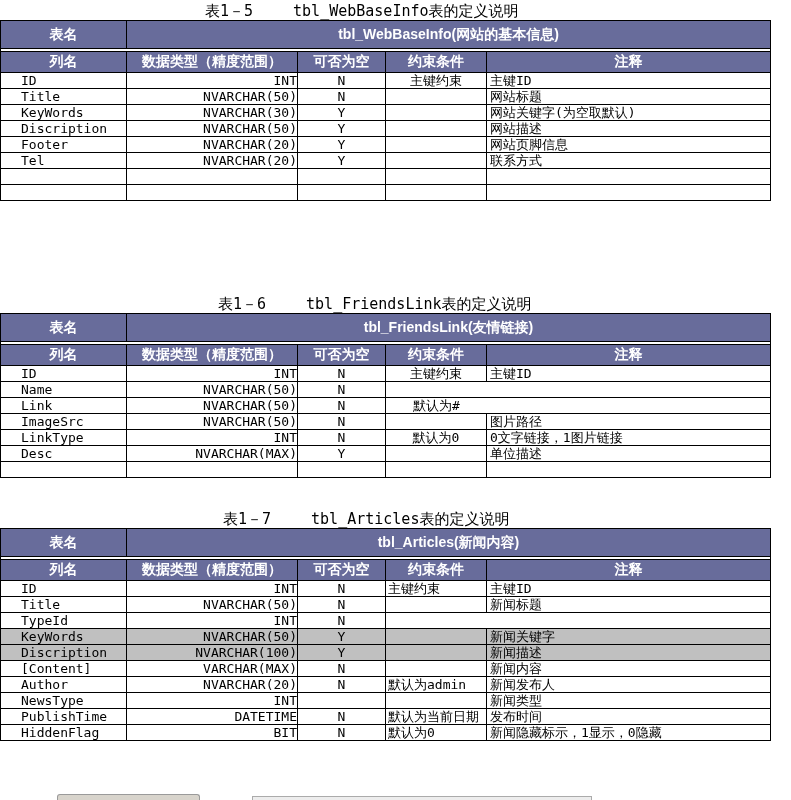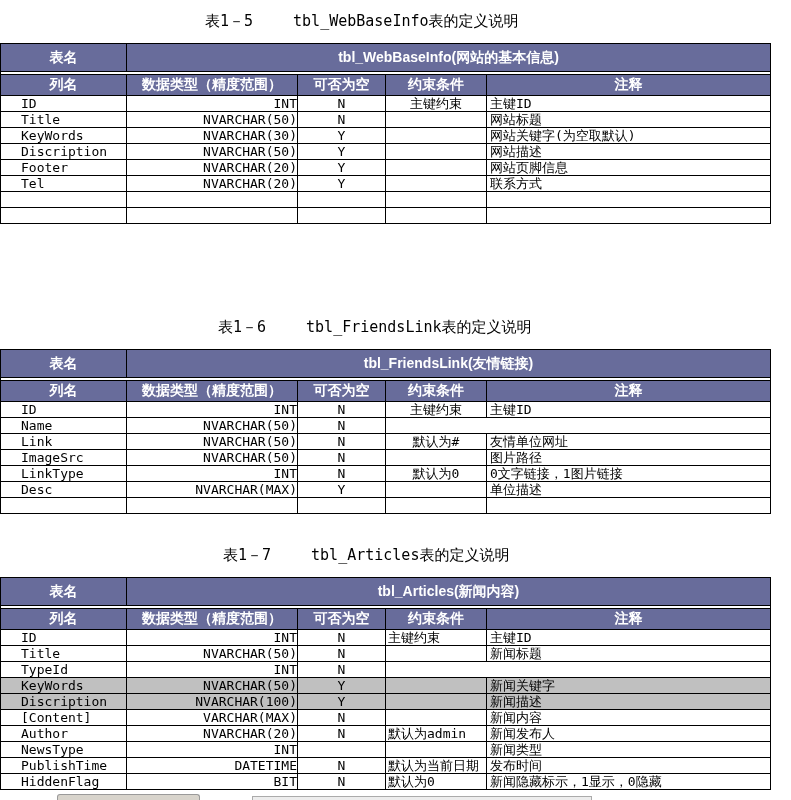--- a/index.html
+++ b/index.html
@@ -14,26 +14,26 @@
     width:791px;height:800px;overflow:hidden;position:relative;
     background:var(--page-bg);
     font-family:"DejaVu Sans Mono","Liberation Mono",monospace;
     color:#000;
   }
   .tbl-block{width:771px;}
   .caption{
     height:18px;line-height:18px;font-size:15px;white-space:nowrap;
     font-family:"DejaVu Sans Mono","Liberation Mono",monospace;
   }
-  .b0 .caption{margin-top:12px;padding-left:205px;}
+  .b0 .caption{margin-top:2px;padding-left:205px;}
   .b1 .caption{margin-top:94px;padding-left:218px;}
   .b2 .caption{margin-top:32px;padding-left:223px;}
   .cap-no{margin-right:40px;}
   .tbl{
-    margin-top:13px;width:771px;box-sizing:border-box;
+    width:771px;box-sizing:border-box;
     border:1px solid var(--border);border-bottom:none;
     background:#fff;
   }
   .row{display:flex;border-bottom:1px solid var(--border);}
   .row.name-row{height:27px;background:var(--header-bg);}
   .row.gap-row{height:2px;background:var(--page-bg);}
   .row.head-row{height:20px;background:var(--header-bg);}
   .row.data-row{height:15px;}
   .row.data-row.hl{background:var(--hl);}
   .cell{
@@ -174,21 +174,20 @@
           <div class="cell c0">Name</div>
           <div class="cell c1">NVARCHAR(50)</div>
           <div class="cell c2">N</div>
           <div class="cell c3"></div>
         </div>
         <div class="row data-row">
           <div class="cell c0">Link</div>
           <div class="cell c1">NVARCHAR(50)</div>
           <div class="cell c2">N</div>
           <div class="cell c3">默认为#</div>
-          <div class="cell c4">友情单位网址</div>
         </div>
         <div class="row data-row">
           <div class="cell c0">ImageSrc</div>
           <div class="cell c1">NVARCHAR(50)</div>
           <div class="cell c2">N</div>
           <div class="cell c3"></div>
           <div class="cell c4">图片路径</div>
         </div>
         <div class="row data-row">
           <div class="cell c0">LinkType</div>

